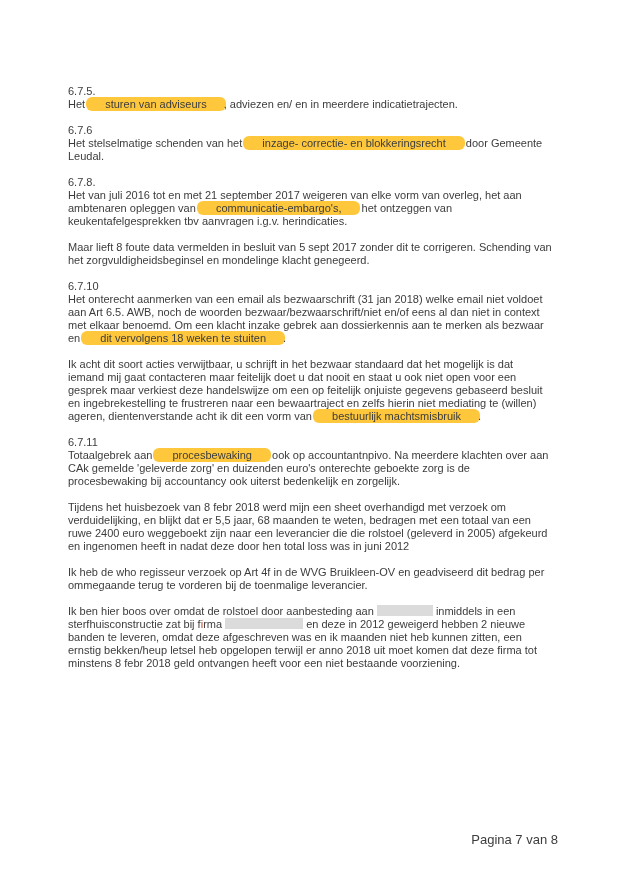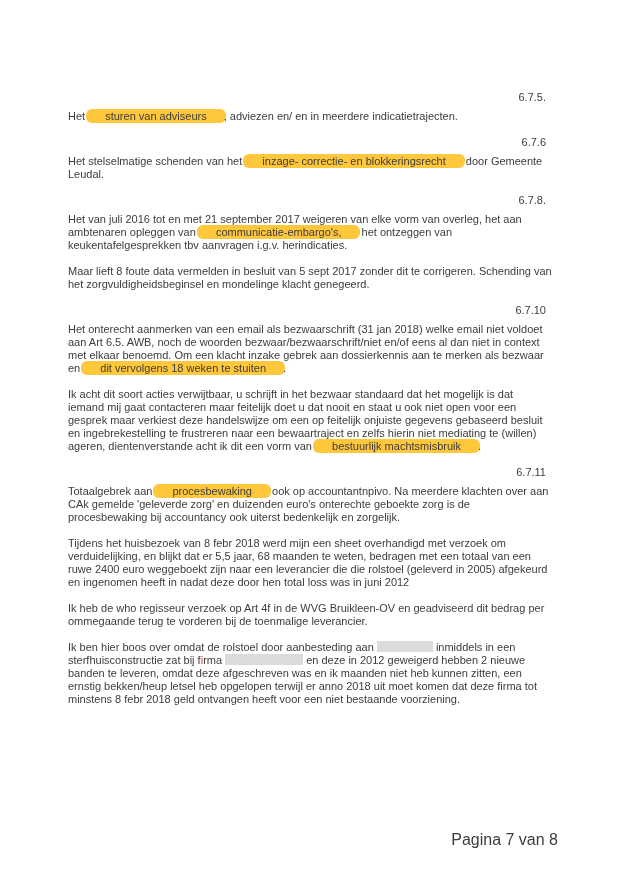--- a/index.html
+++ b/index.html
@@ -22,22 +22,21 @@
     position: absolute;
     left: 68px;
     top: 85px;
     width: 484px;
   }
   section { margin: 0; }
   section p {
     margin: 0 0 13px 0;
   }
   [data-name="section-number"] {
-    margin: 6px;
-    text-align: right;
+    margin: 0;
   }
   .hl {
     background: var(--hl, #FFC83C);
     border-radius: 6px;
     padding: 1px 19px;
     margin: -1px -2px;
     box-decoration-break: clone;
     -webkit-box-decoration-break: clone;
   }
   .b { font-weight: normal; }
@@ -45,21 +44,21 @@
   .redact {
     display: inline-block;
     background: var(--redact, #DBDBDB);
     height: 11px;
     vertical-align: -1px;
   }
   .footer {
     position: absolute;
     right: 62px;
     bottom: 29px;
-    font-size: 16px;
+    font-size: 13px;
     color: var(--text, #3c3c3c);
   }
 </style>
 </head>
 <body>
 
 <div class="page" data-name="document-page">
   <div class="doc-body" data-name="document-body">
       <section data-name="section">
         <div data-name="section-number">6.7.5.</div>

